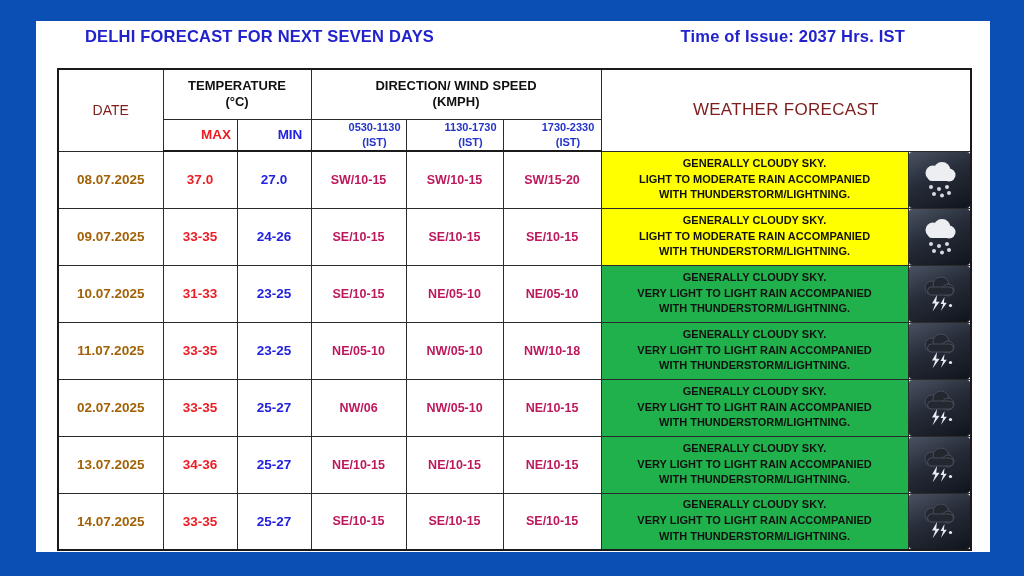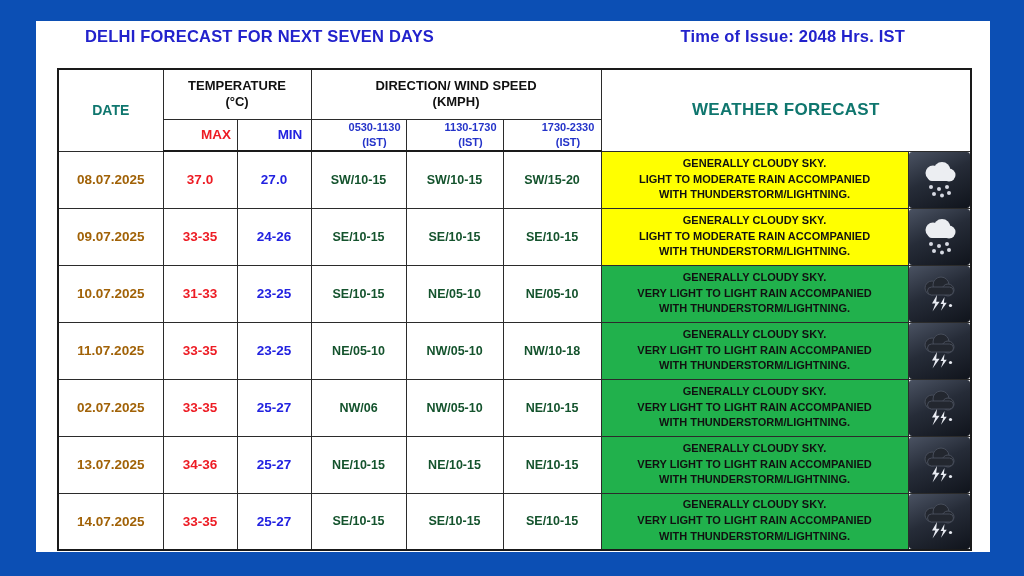--- a/index.html
+++ b/index.html
@@ -24,32 +24,32 @@
   table.fc {
     position:absolute; left:21px; top:47px; width:913px; height:480px;
     border-collapse:collapse; table-layout:fixed; background:#fff;
   }
   table.fc th, table.fc td {
     border:1.5px solid #2b2b2b; text-align:center; vertical-align:middle;
     padding:0; overflow:hidden;
   }
   table.fc { border:2px solid #1a1a1a; }
   thead tr.h2 th { border-bottom:2px solid #1a1a1a;padding-left:32px; }
-  th.h-date, th.h-fc { font-size:14px; font-weight:bold; color:#0f766e; }
+  th.h-date, th.h-fc { font-size:14px; font-weight:normal; color:#7f1d1d; }
   th.h-fc { font-size:17px; letter-spacing:.3px; }
   th.h-temp, th.h-wind { font-size:13px; font-weight:bold; color:#111; line-height:1.25; }
   th.h-max { color:#ed1c24; font-size:13.5px; }
   th.h-min { color:#2222e0; font-size:13.5px; }
   th.h-slot { color:#2433c9; font-size:11px; line-height:1.3; font-weight:bold; }
   tr.hr1 { height:50px; } tr.hr2 { height:32px; }
   tbody tr { height:57px; }
   td.c-date { font-size:13.5px; font-weight:bold; color:#a16207; }
   td.c-max  { font-size:13.5px; font-weight:bold; color:#ed1c24; }
   td.c-min  { font-size:13.5px; font-weight:bold; color:#2222e0; }
-  td.c-wind { font-size:12.5px; font-weight:bold; color:#14532d; }
+  td.c-wind { font-size:12.5px; font-weight:bold; color:#be185d; }
   td.c-fc   { font-size:11px; font-weight:bold; color:#111; line-height:1.45;
               border-left:2px solid #1a1a1a;margin-left:16px; }
   td.c-fc.y { background:#ffff00; }
   td.c-fc.g { background:#21b14c; }
   td.c-icon { padding:2px; background:#fff; }
   .icon-bg {
     width:100%; height:100%; border-radius:3px;
     background:linear-gradient(155deg,#4a5262 0%,#262c38 45%,#10141c 100%);
     display:flex; align-items:center; justify-content:center;
   }
@@ -88,21 +88,21 @@
         <path d="M27.5 25 L23.5 32 L26.2 32 L24 38.8 L29.8 30.7 L26.9 30.7 Z"></path>
         <circle cx="33.5" cy="33.5" r="1.6"></circle>
       </g>
     </g>
   </defs>
 </svg>
 
 <div class="content">
   <div class="titlebar">
     <div class="page-title">DELHI FORECAST FOR NEXT SEVEN DAYS</div>
-    <div class="time-issue">Time of Issue: 2048 Hrs. IST</div>
+    <div class="time-issue">Time of Issue: 2037 Hrs. IST</div>
   </div>
 
   <table class="fc">
     <colgroup>
       <col style="width:105px">
         <col style="width:74px">
         <col style="width:74px">
       <col style="width:95px">
         <col style="width:97px">
         <col style="width:98px">

